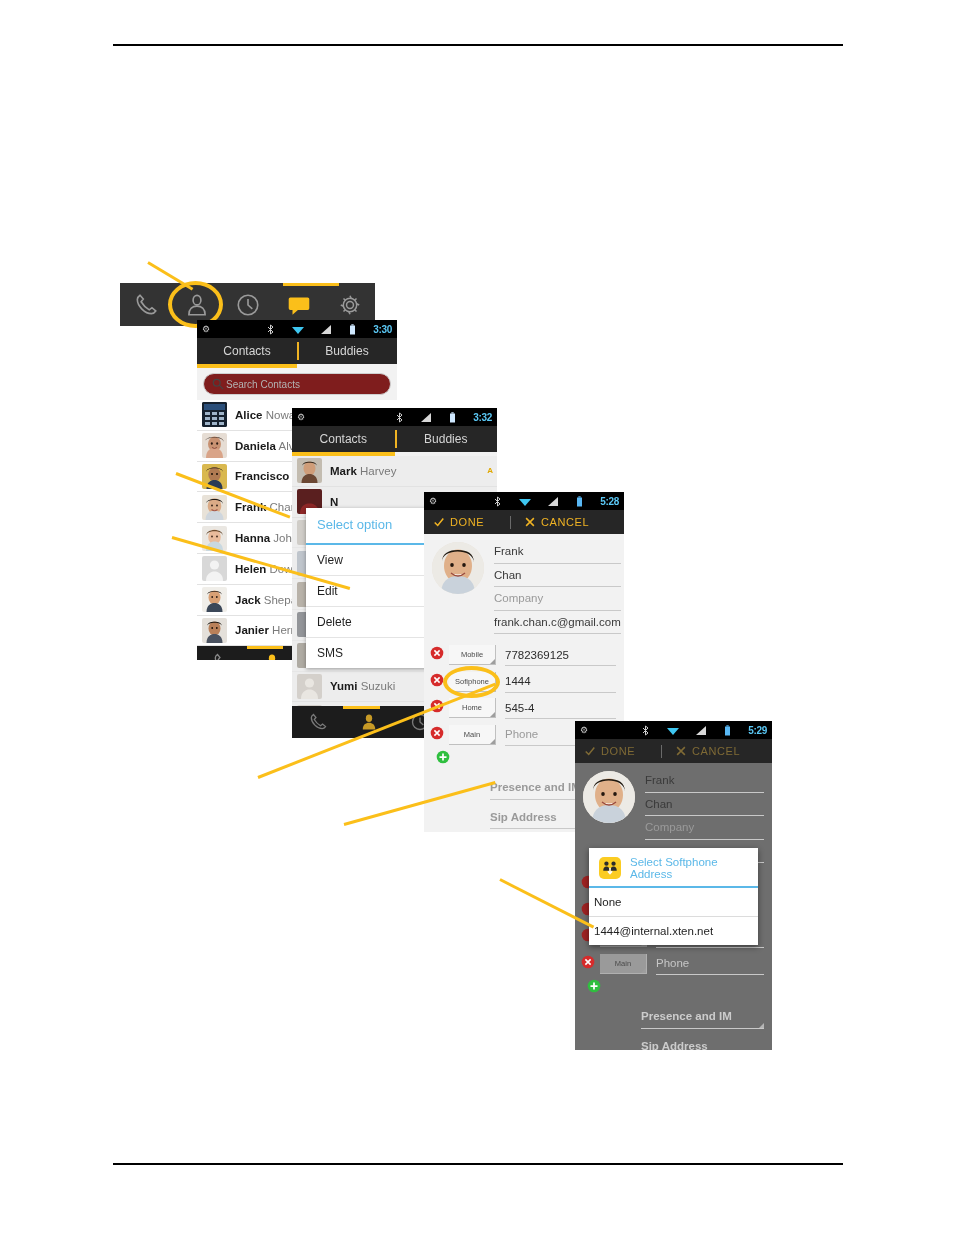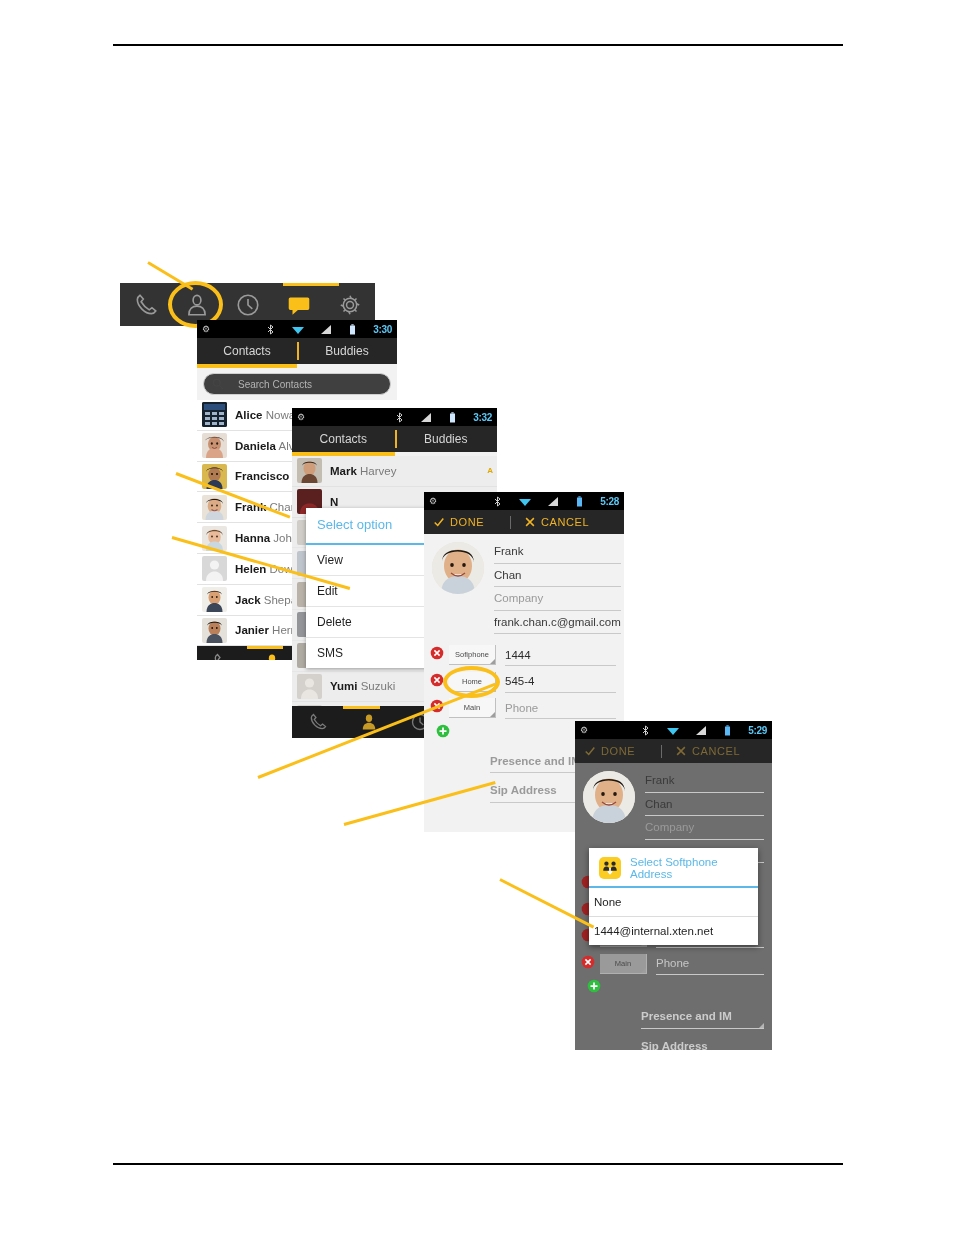--- a/index.html
+++ b/index.html
@@ -89,27 +89,27 @@
     width: 50%;
   }
 
   
   .searchwrap {
     padding: 5px 6px;
     background: #f2f2f2;
   }
   .searchbox {
     height: 20px;
-    background: #404040;
+    background: #7f1d1d;
     border: 1px solid #cfcfcf;
     border-radius: 11px;
     display: flex;
     align-items: center;
     padding: 0 8px;
-    gap: 14px;
+    gap: 2px;
   }
   .searchbox .ph {
     color: #b3b3b3;
     font-size: 10px;
   }
 
   
   .clist { background: #ffffff; }
   .crow {
     height: 30.8px;
@@ -774,20 +774,33 @@
         </div>
       </div>
 
       <div class="phonerows">
         <div class="prow">
           <span class="del-ic"><svg width="14" height="14" viewBox="0 0 16 16">
                 <circle cx="8" cy="8" r="7.2" fill="#d62b2b"></circle>
                 <path d="M5 5 L11 11 M11 5 L5 11" stroke="#fff" stroke-width="1.8"></path>
               </svg></span>
           <div class="typebox">
+              <span>Mobile</span>
+              <i class="corner"></i>
+            </div>
+          <div class="pnum">
+              <span>7782369125</span>
+            </div>
+        </div>
+        <div class="prow">
+          <span class="del-ic"><svg width="14" height="14" viewBox="0 0 16 16">
+                <circle cx="8" cy="8" r="7.2" fill="#d62b2b"></circle>
+                <path d="M5 5 L11 11 M11 5 L5 11" stroke="#fff" stroke-width="1.8"></path>
+              </svg></span>
+          <div class="typebox">
               <span>Sofiphone</span>
               <i class="corner"></i>
             </div>
           <div class="pnum">
               <span>1444</span>
             </div>
         </div>
         <div class="prow">
           <span class="del-ic"><svg width="14" height="14" viewBox="0 0 16 16">
                 <circle cx="8" cy="8" r="7.2" fill="#d62b2b"></circle>

